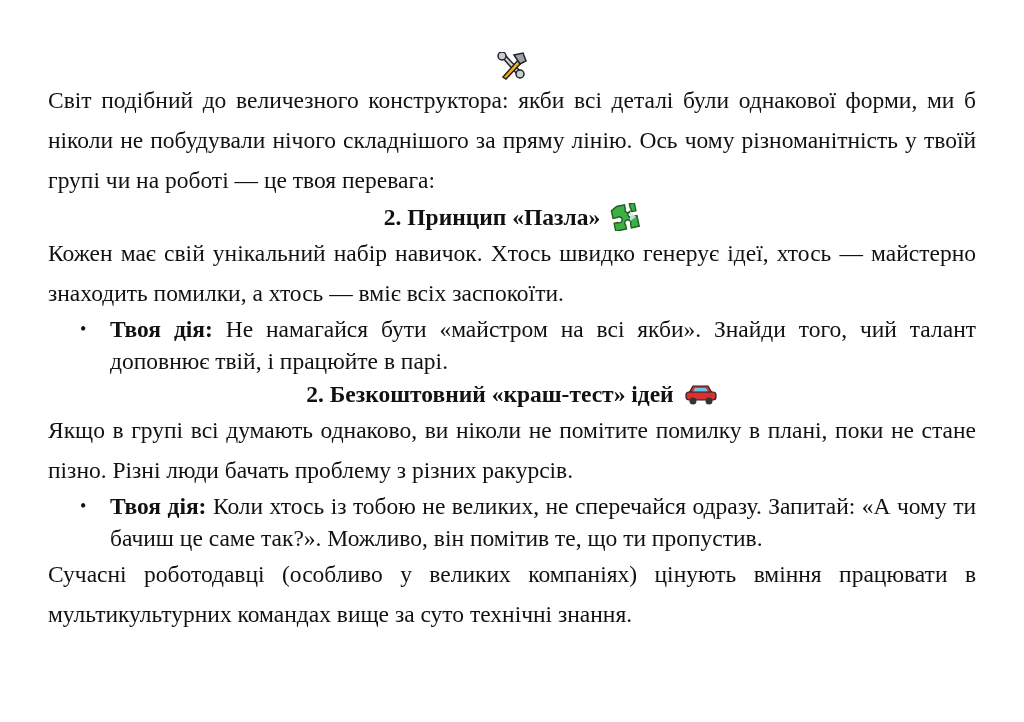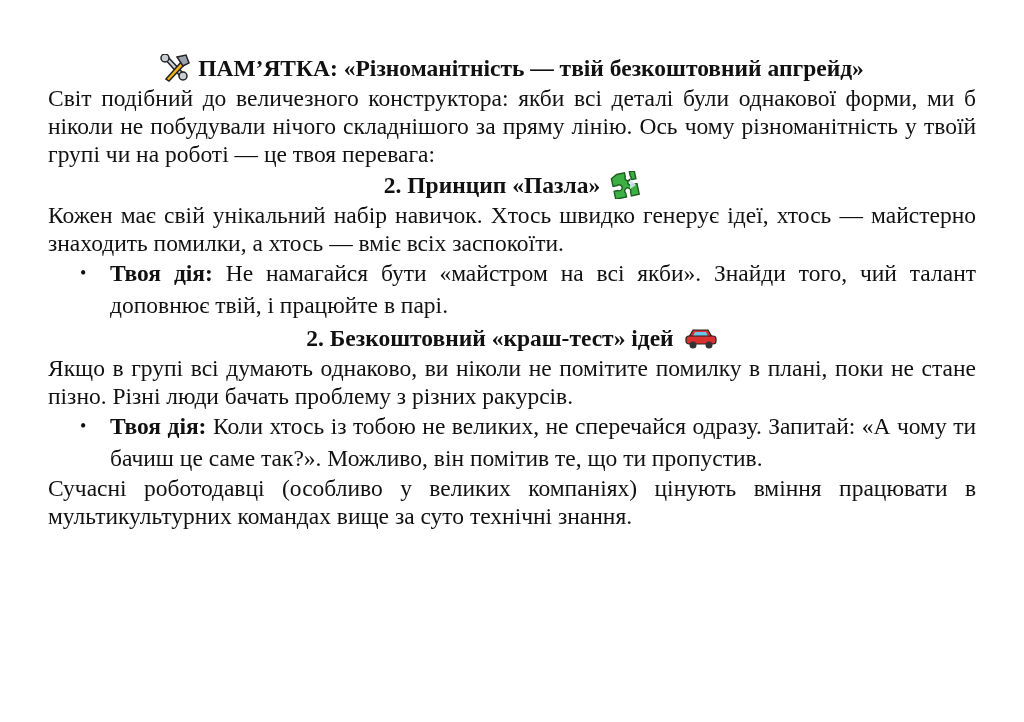--- a/index.html
+++ b/index.html
@@ -37,21 +37,21 @@
     .section-heading {
       display: flex;
       justify-content: center;
       align-items: center;
       gap: 10px;
       height: 33px;
     }
     p.body {
       margin: 0;
       font-size: 23.5px;
-      line-height: 28px;
+      line-height: 40px;
       text-align: justify;
       text-align-last: left;
     }
     ul.actions {
       list-style: none;
       margin: 0;
       padding: 0 0 0 62px;
     }
     ul.actions li {
       position: relative;
@@ -83,21 +83,20 @@
 
         <path d="M4 4 L20 22 L23 19 L7 2 Z" fill="#c9ced4" stroke="#222" stroke-width="1.5"></path>
         <circle cx="5" cy="4" r="4" fill="#c9ced4" stroke="#222" stroke-width="1.5"></circle>
         <circle cx="23" cy="22" r="4" fill="#c9ced4" stroke="#222" stroke-width="1.5"></circle>
 
         <path d="M6 25 L22 7 L25 10 L9 27 Z" fill="#f2b21b" stroke="#222" stroke-width="1.5"></path>
 
         <path d="M17 3 L26 1 L29 9 L23 12 Z" fill="#9aa3ad" stroke="#222" stroke-width="1.5"></path>
       </svg>
     </span>
-    <span>ПАМ’ЯТКА: «Різноманітність — твій безкоштовний апгрейд»</span>
   </h1>
 
 
   <p class="body">Світ подібний до величезного конструктора: якби всі деталі були однакової форми, ми б ніколи не побудували нічого складнішого за пряму лінію. Ось чому різноманітність у твоїй групі чи на роботі — це твоя перевага:</p>
 
   <section>
     <h3 class="section-heading">
       <span>2. Принцип «Пазла»</span>
       <span class="icon">
         <svg width="30" height="28" viewBox="0 0 30 28">

